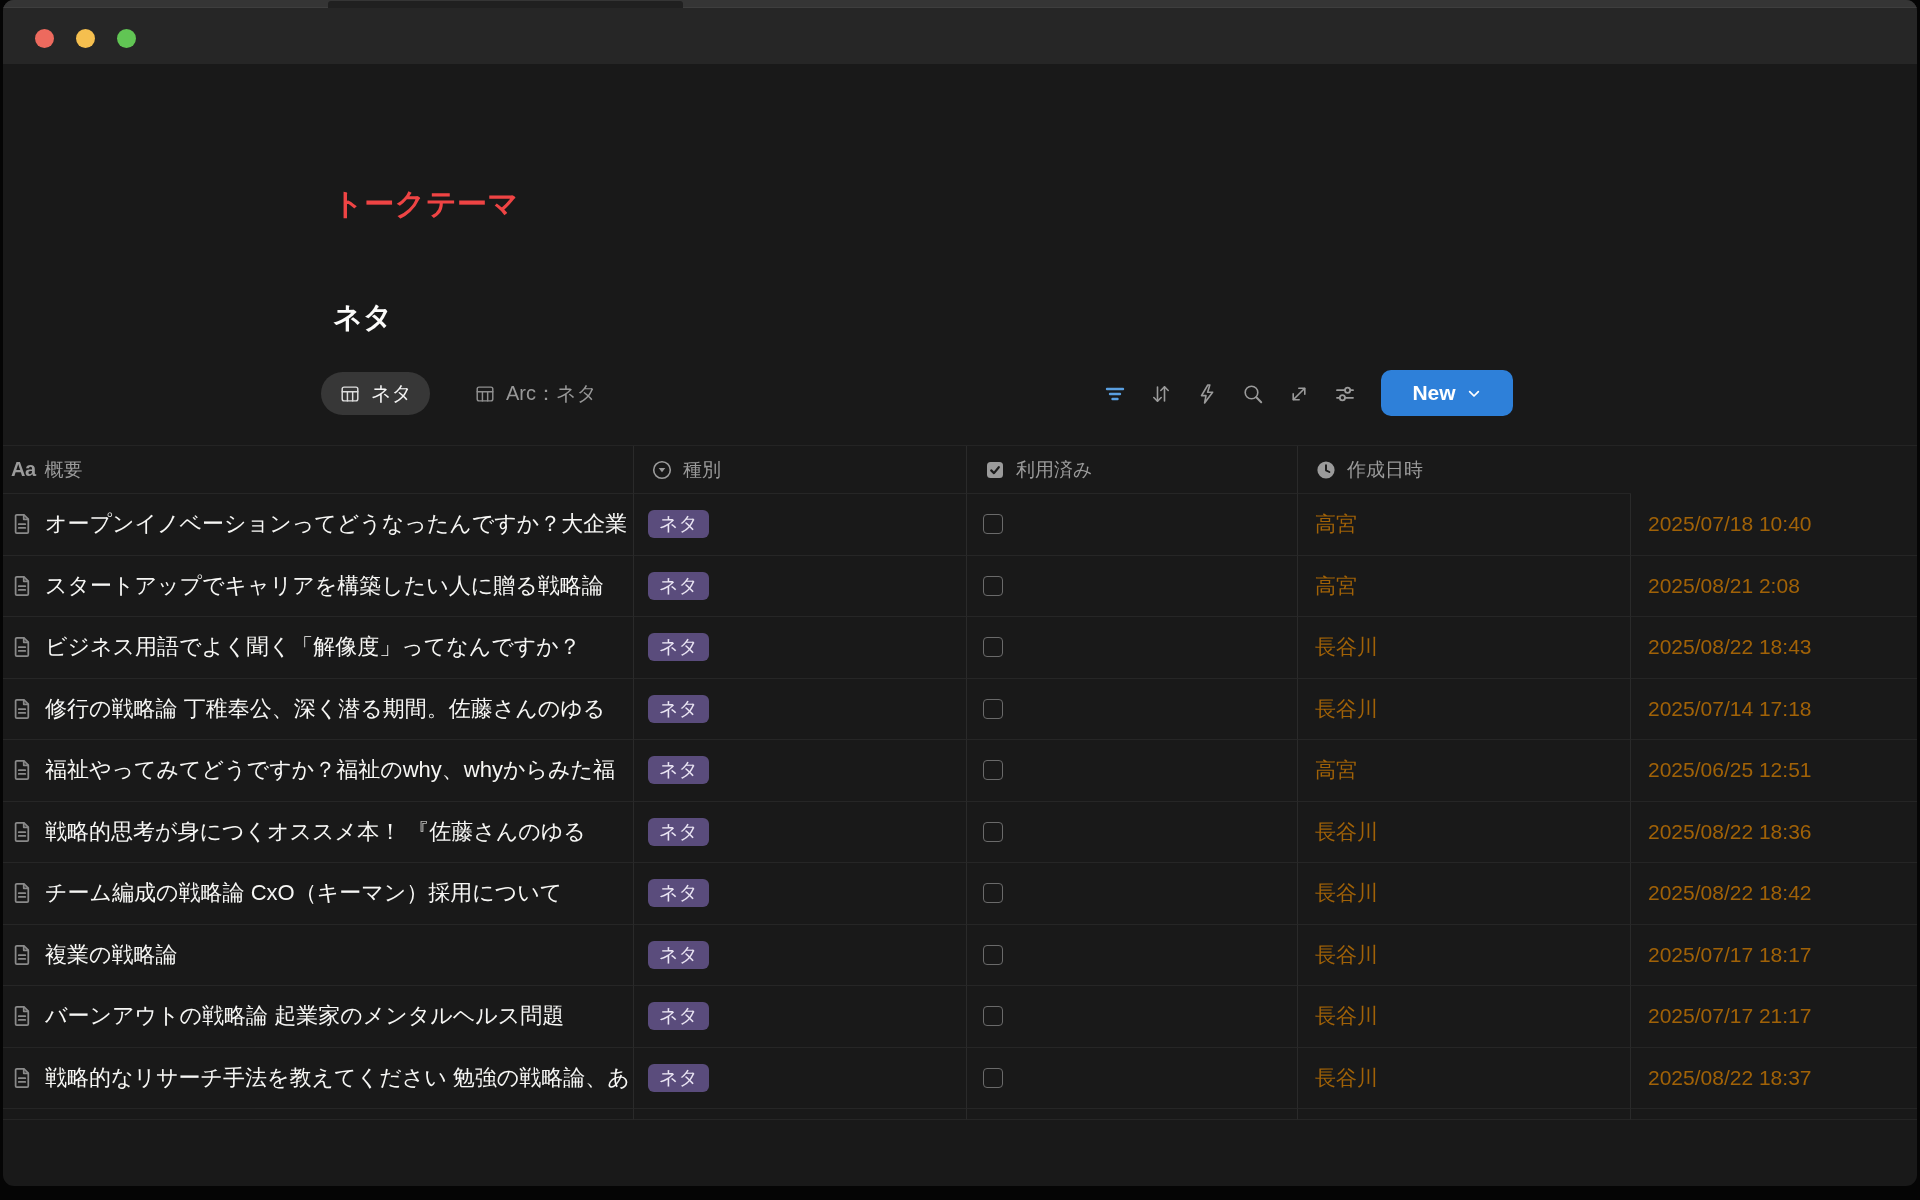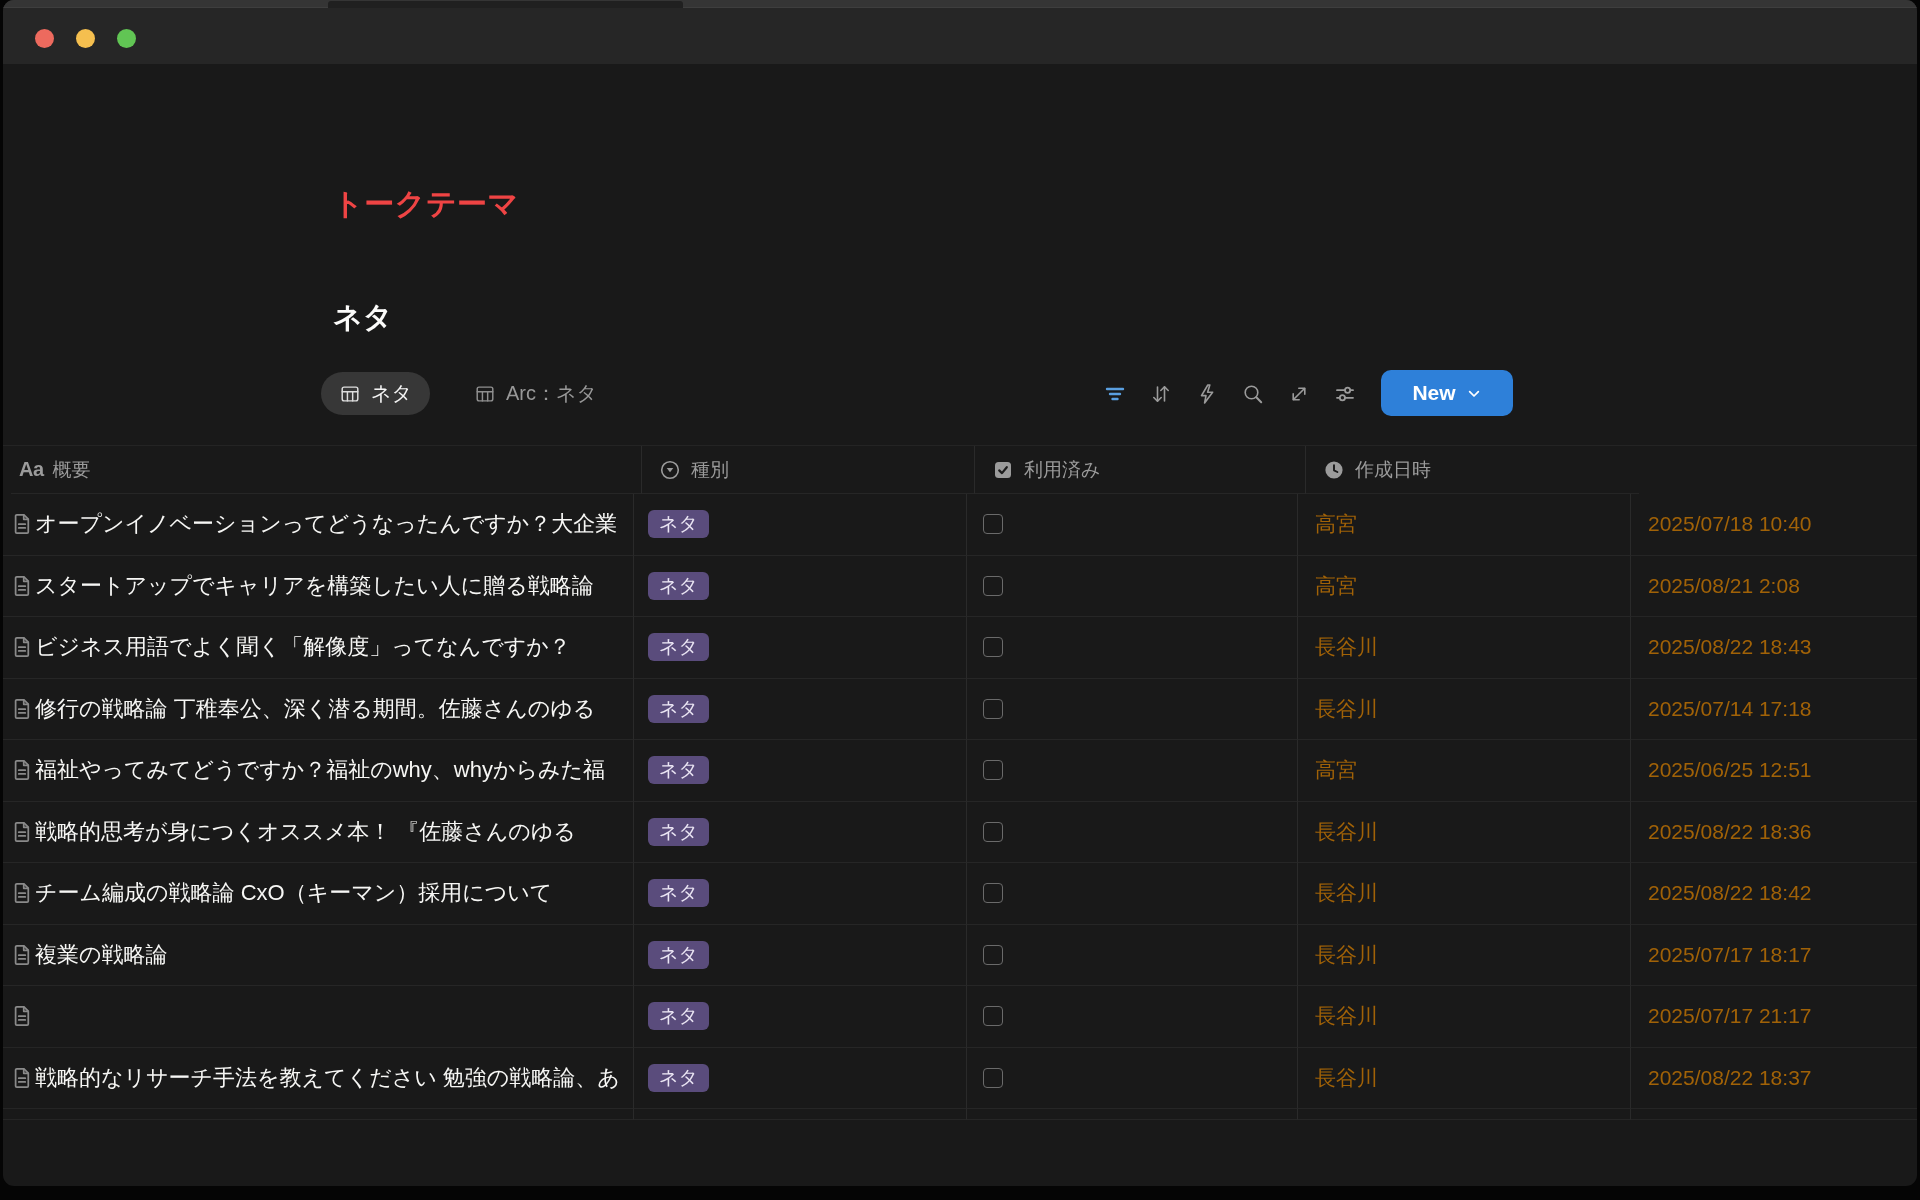--- a/index.html
+++ b/index.html
@@ -34,33 +34,33 @@
   .tool-btn.active-blue { color:#5a9fe0; }
   .icon svg, .tool-btn svg { width:100%; height:100%; display:block; }
   .new-button { position:absolute; left:1378px; top:370px; width:132px; height:46px; border-radius:10px;
                 background:#2e80d9; display:flex; align-items:center; justify-content:center; gap:10px; cursor:pointer; }
   .new-button .nb-label { color:#ffffff; font-size:21px; font-weight:600; }
   .new-button .chev { width:16px; height:16px; color:#ffffff; margin-top:2px; }
 
   
   .db-table { position:absolute; left:0; top:445px; width:100%; }
   .trow { display:grid; grid-template-columns:631px 333px 331px 333px minmax(0,1fr); }
-  .thead { height:49px; border-top:1px solid rgba(255,255,255,.05);padding-left:8px; }
+  .thead { height:49px; border-top:1px solid rgba(255,255,255,.05); }
   .tr { height:61.5px; }
   .tr-partial { height:11px; }
   .th, .td, .pd { display:flex; align-items:center; overflow:hidden;
         border-right:1px solid rgba(255,255,255,.07); border-bottom:1px solid rgba(255,255,255,.055); }
   .th:last-child, .td:last-child, .pd:last-child { border-right:none; }
   .th { gap:9px; color:#9b9b9b; font-size:19px; padding-left:16px; white-space:nowrap; }
   .th.first { padding-left:8px; }
   .th .hicon { width:24px; height:24px; flex:0 0 24px; color:#9b9b9b; }
   .aa-glyph { font-size:20px; font-weight:600; color:#9b9b9b; letter-spacing:-.5px; }
 
   .td { white-space:nowrap; }
-  .c-title { padding-left:6px; color:#f7f7f5; font-size:22px; font-weight:500; }
+  .c-title { padding-left:6px; gap:10px; color:#f7f7f5; font-size:22px; font-weight:500; }
   .page-icon { width:26px; height:26px; flex:0 0 26px; color:#8a8a8a; }
   .c-type { padding-left:14px; }
   .tag { height:28px; padding:0 11px; border-radius:6px; background:#5a4c7c; color:#ebe6f4;
          font-size:19px; font-weight:500; display:flex; align-items:center; }
   .c-used { padding-left:16px; }
   .checkbox { width:20px; height:20px; border:1.6px solid #6a6a6a; border-radius:4px; background:transparent; cursor:pointer; }
   .c-prop, .c-date { padding-left:17px; color:#a16207; font-size:21px; }
 </style>
 </head>
 <body>
@@ -336,20 +336,21 @@
         <div class="td c-date">2025/07/17 18:17</div>
       </div>
       <div class="trow tr">
         <div class="td c-title">
           <span class="page-icon"><svg viewBox="0 0 24 24" fill="none" stroke="currentColor" stroke-width="1.6" stroke-linecap="round" stroke-linejoin="round">
               <path d="M7.2 3.5 H13.8 L17.8 7.5 V19.4 a1.1 1.1 0 0 1 -1.1 1.1 H7.2 a1.1 1.1 0 0 1 -1.1 -1.1 V4.6 a1.1 1.1 0 0 1 1.1 -1.1 Z"></path>
               <path d="M13.6 3.7 V7.7 H17.6"></path>
               <line x1="9" y1="12.2" x2="15" y2="12.2"></line>
               <line x1="9" y1="15.6" x2="15" y2="15.6"></line>
             </svg></span>
+          <span>バーンアウトの戦略論 起業家のメンタルヘルス問題</span>
         </div>
         <div class="td c-type">
           <span class="tag">ネタ</span>
         </div>
         <div class="td c-used">
           <span class="checkbox"></span>
         </div>
         <div class="td c-prop">長谷川</div>
         <div class="td c-date">2025/07/17 21:17</div>
       </div>

